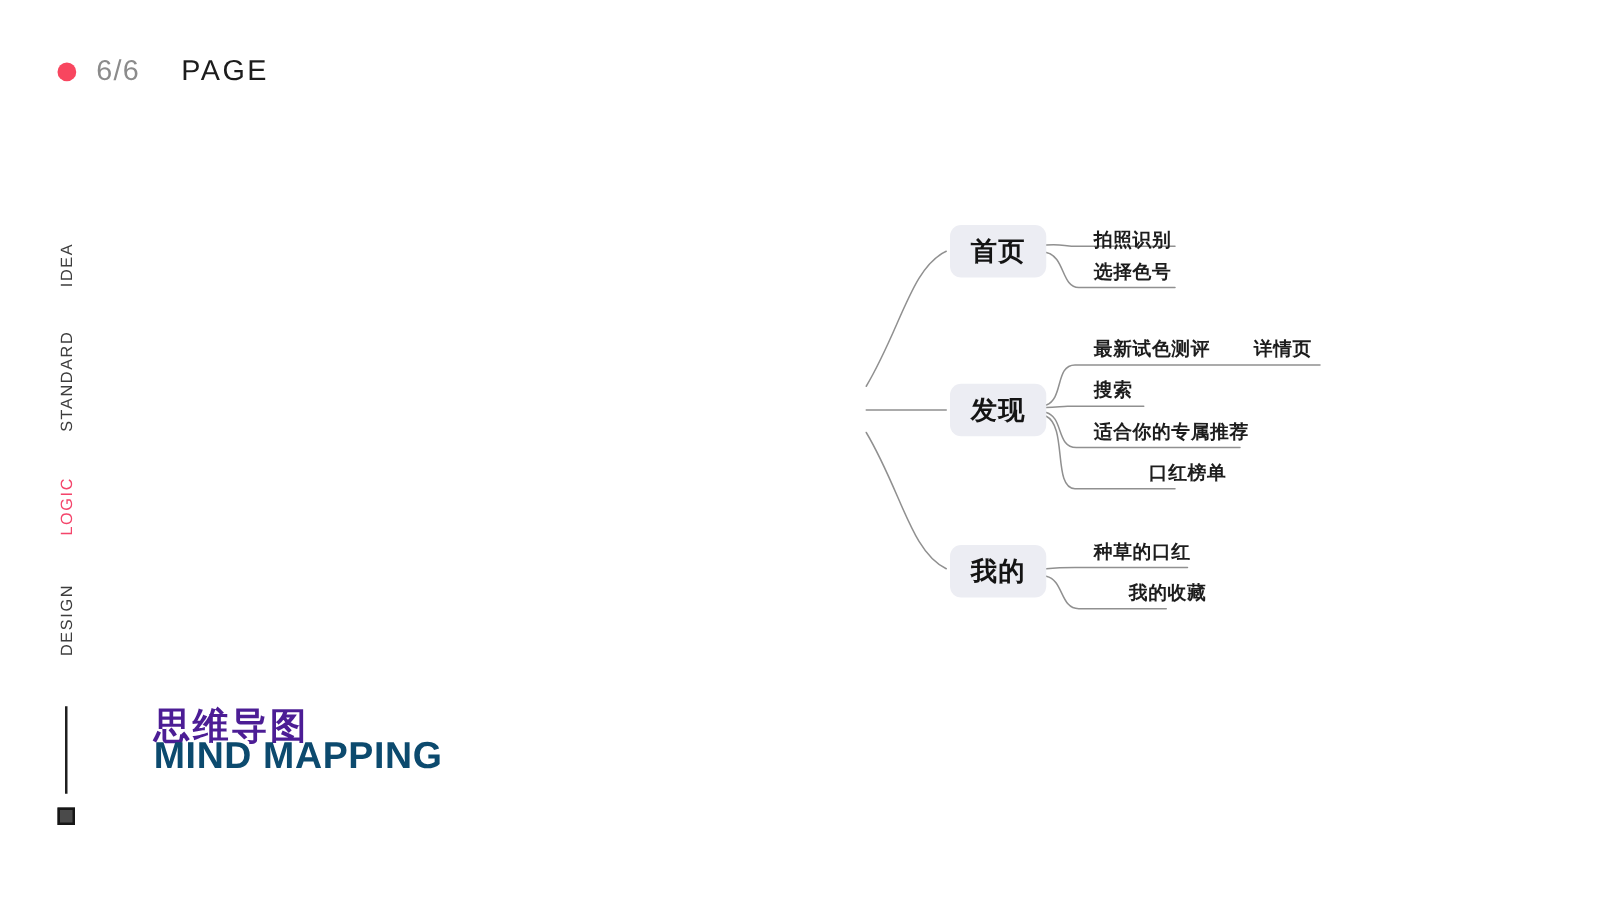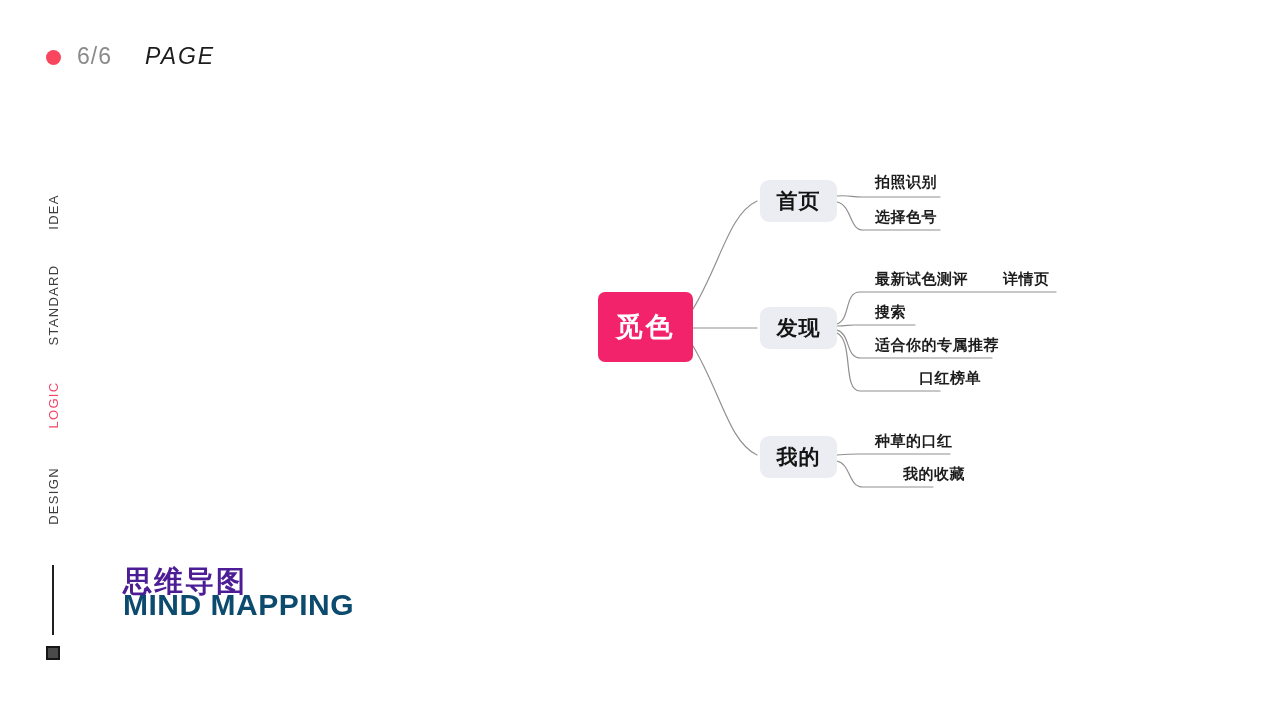--- a/index.html
+++ b/index.html
@@ -26,21 +26,21 @@
   .dot{
     position:absolute;left:46px;top:50px;width:15px;height:15px;border-radius:50%;
     background:var(--accent-dot,#f8465f);
   }
   .page-num{
     position:absolute;left:77px;top:43px;font-size:23px;color:var(--text-gray,#8b8b8b);
     letter-spacing:1px;
   }
   .page-label{
     position:absolute;left:145px;top:43px;font-size:23px;color:var(--text-dark,#1c1c1c);
-    letter-spacing:2px;font-weight:500;font-style:italic;
+    letter-spacing:2px;font-weight:500;
   }
 
   
   .rail-item{
     position:absolute;left:53px;
     transform:translate(-50%,-50%) rotate(-90deg);
     white-space:nowrap;font-size:13px;letter-spacing:1.3px;color:#3d3d3d;font-weight:500;
   }
   .rail-item.active{color:var(--logic-active,#f4456b);}
 
@@ -111,27 +111,26 @@
 
       <path d="M 837 324 C 851 319 844 292 860 292 H 1056"></path>
       <path d="M 837 326 C 845 326 849 325 854 325 H 915"></path>
       <path d="M 837 330 C 851 334 845 358 861 358 H 992"></path>
       <path d="M 837 333 C 854 341 842 391 860 391 H 940"></path>
 
       <path d="M 837 455 C 847 454 851 454 860 454 H 950"></path>
       <path d="M 837 461 C 851 464 848 487 863 487 H 933"></path>
     </svg>
 
-    <div class="root-node">觅色</div>
 
     <div class="branch-node" style="left:760px;top:180px;">首页</div>
     <div class="branch-node" style="left:760px;top:307px;">发现</div>
     <div class="branch-node" style="left:760px;top:436px;">我的</div>
 
-    <div class="child-label" style="left:875px;top:172px;">拍照识别</div>
+    <div class="child-label" style="left:875px;top:182px;">拍照识别</div>
     <div class="child-label" style="left:875px;top:207px;">选择色号</div>
 
     <div class="child-label" style="left:875px;top:269px;">最新试色测评</div>
     <div class="child-label" style="left:1003px;top:269px;">详情页</div>
     <div class="child-label" style="left:875px;top:302px;">搜索</div>
     <div class="child-label" style="left:875px;top:335px;">适合你的专属推荐</div>
     <div class="child-label" style="left:875px;top:368px;margin-left:44px;">口红榜单</div>
 
     <div class="child-label" style="left:875px;top:431px;">种草的口红</div>
     <div class="child-label" style="left:875px;top:464px;margin-left:28px;">我的收藏</div>

